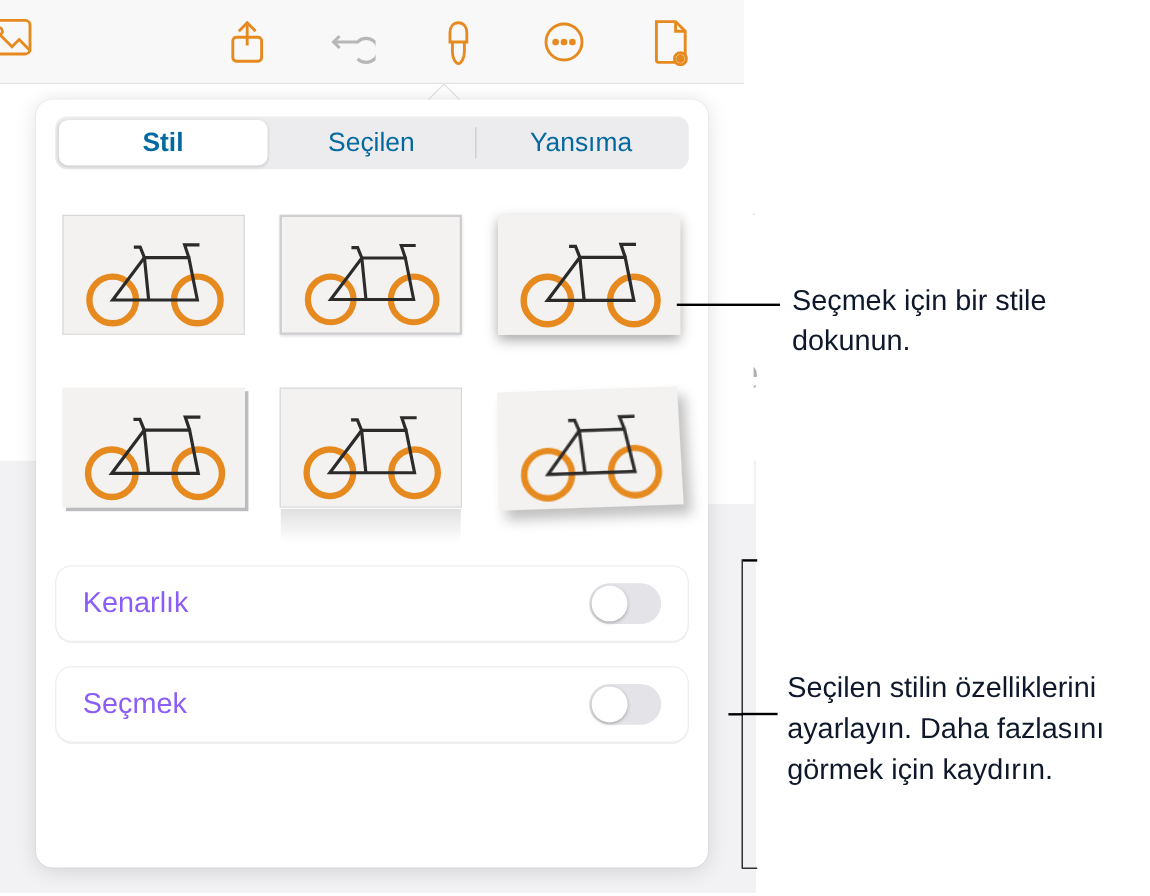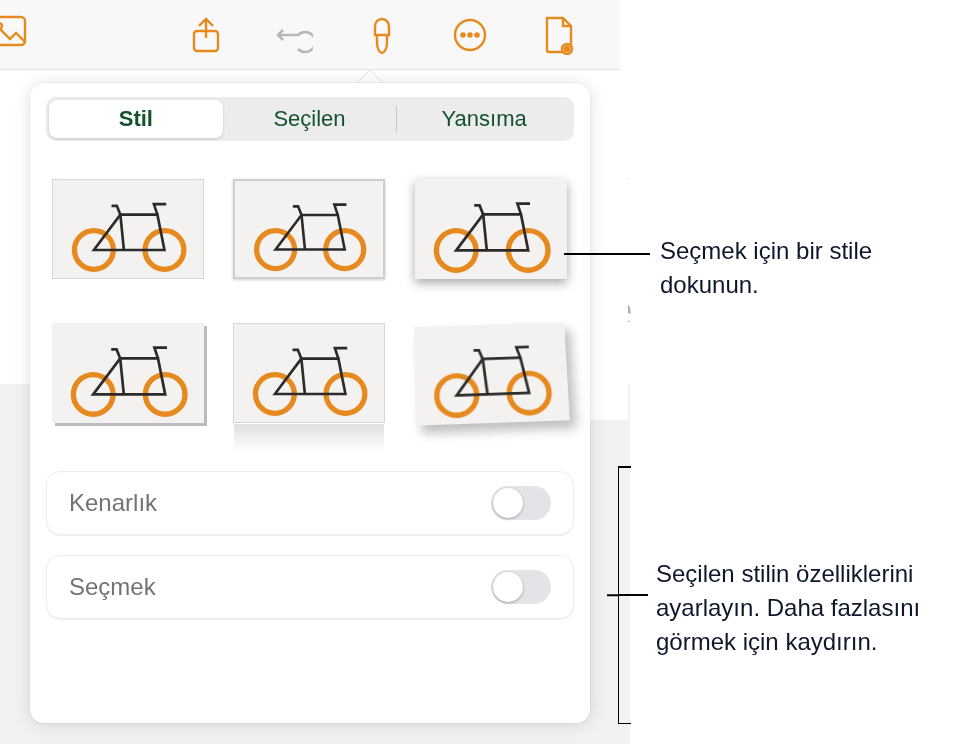--- a/index.html
+++ b/index.html
@@ -60,21 +60,21 @@
     background: #ecebed;
     border-radius: 10px;
     padding: 3px;
     height: 44px;
   }
   .seg {
     flex: 1;
     display: flex; align-items: center; justify-content: center;
     font-size: 22px;
     font-weight: 500;
-    color: #14532d;
+    color: #0369a1;
     border-radius: 8px;
     position: relative;
   }
   .seg.active {
     background: #fff;
     box-shadow: 0 1px 3px rgba(0,0,0,0.15);
     font-weight: 700;
   }
   .seg-divider {
     width: 1px;
@@ -137,21 +137,21 @@
     display: flex;
     align-items: center;
     justify-content: space-between;
     box-shadow: 0 1px 0 rgba(0,0,0,0.06);
     margin-bottom: 20px;
     border: 1px solid #ededef;
   }
   .opt-label {
     font-size: 24px;
     font-weight: 400;
-    color: #737373;
+    color: #8b5cf6;
   }
   .toggle {
     width: 60px; height: 34px;
     border-radius: 17px;
     background: #e4e4e8;
     position: relative;
   }
   .toggle::after {
     content: "";
     position: absolute;

